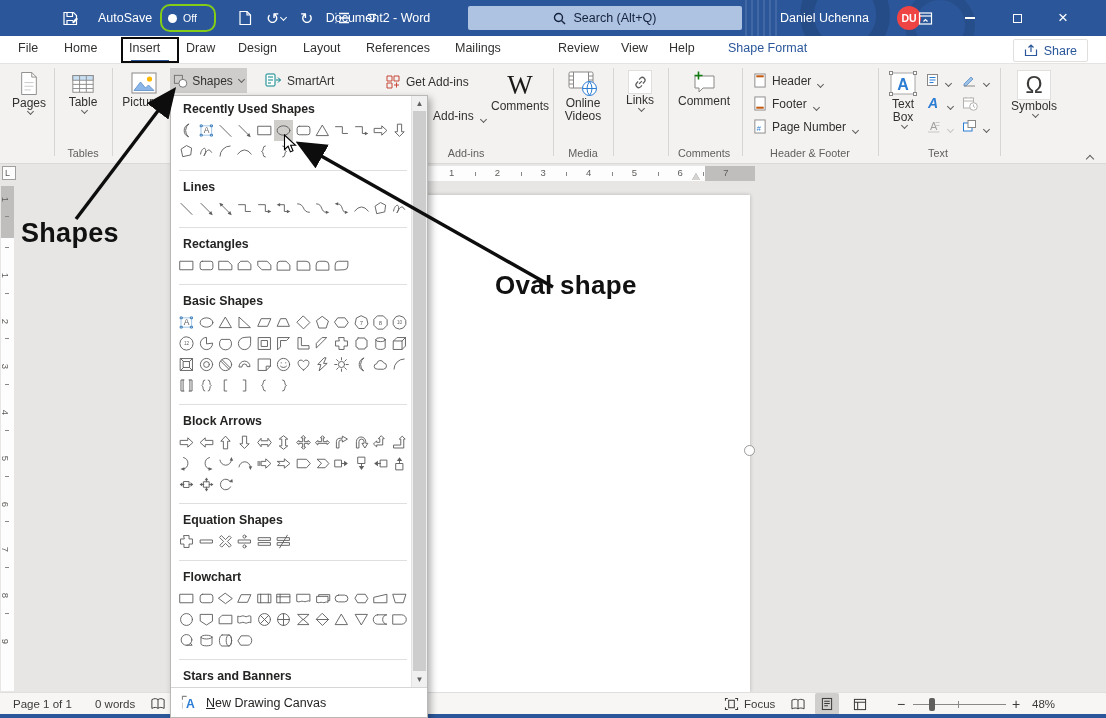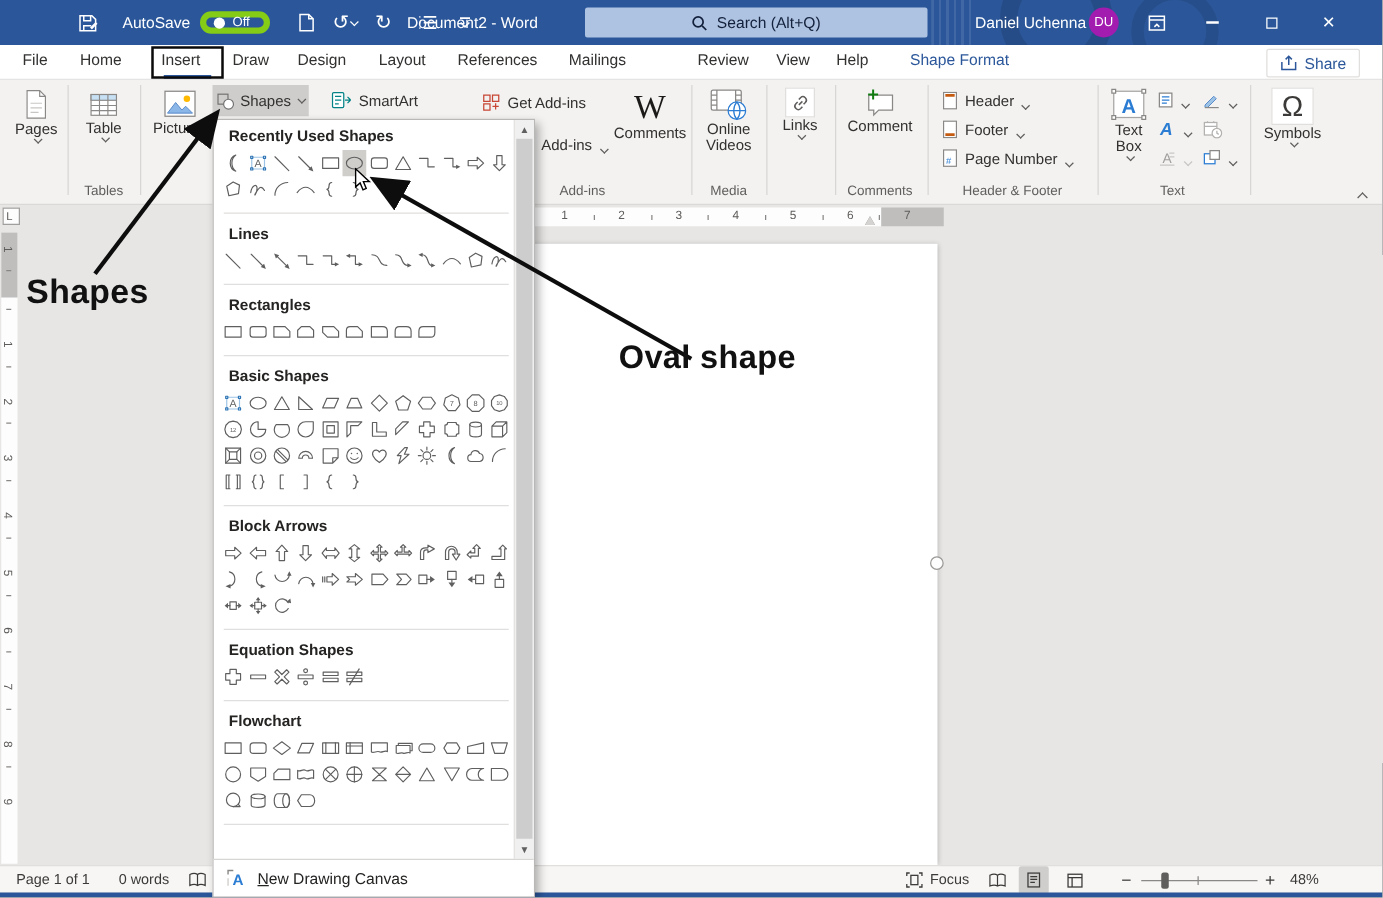--- a/index.html
+++ b/index.html
@@ -7,28 +7,28 @@
   #app { position:relative; width:1106px; height:718px; overflow:hidden;
          font-family:"Liberation Sans", sans-serif; background:#e7e6e5; }
 
   
   .titlebar { position:absolute; left:0; top:0; width:1106px; height:36px; background:#2b579a; color:#fff; z-index:10; overflow:hidden; }
   .tb-deco1 { position:absolute; left:745px; top:0; width:34px; height:36px;
       background:repeating-linear-gradient(90deg, rgba(255,255,255,.10) 0 2px, rgba(0,0,0,0) 2px 6px); }
   .tb-deco2 { position:absolute; left:800px; top:-30px; width:90px; height:90px; border-radius:50%; border:14px solid rgba(0,0,0,.12); }
   .tb-deco3 { position:absolute; left:905px; top:-10px; width:70px; height:70px; border-radius:50%; border:10px solid rgba(0,0,0,.10); }
   .tb-item { position:absolute; top:0; height:36px; display:flex; align-items:center; color:#fff; font-size:12.5px; }
-  .toggle-pill { width:56px; height:18px; border:5px solid #84cc16; border-radius:10px; display:flex; align-items:center; padding:2px 6px; gap:6px; }
+  .toggle-pill { width:56px; height:18px; border:2px solid #84cc16; border-radius:10px; display:flex; align-items:center; padding:12px 6px; gap:6px; }
   .toggle-dot { width:9px; height:9px; border-radius:50%; background:#fff; }
   .toggle-label { font-size:10.5px; color:#fff; }
   .tb-ico svg { display:block; }
   .searchbox { position:absolute; left:468px; top:6px; width:274px; height:24px; background:#aec3e1; border-radius:2px;
                display:flex; align-items:center; justify-content:center; gap:7px; color:#13213c; font-size:12.5px; }
-  .avatar { width:24px; height:24px; border-radius:50%; background:#a21caf; color:#fff; font-size:10.5px; font-weight:normal;
-            display:flex; align-items:center; justify-content:center; }
+  .avatar { width:24px; height:24px; border-radius:50%; background:#ef4444; color:#fff; font-size:10.5px; font-weight:bold;
+            display:flex; align-items:center; justify-content:center;margin-left:26px; }
   .winbtn { width:34px; justify-content:center; }
   .max-glyph { width:9px; height:9px; border:1.2px solid #fff; }
   .min-glyph { width:10px; height:1.5px; background:#fff; }
 
   
   .tabrow { position:absolute; left:0; top:36px; width:1106px; height:28px; background:#fff; border-bottom:1px solid #e6e4e2; }
   .tab { position:absolute; top:0; height:24px; display:flex; align-items:center; font-size:12.5px; color:#323130; cursor:default; }
   .tab.ctx { color:#2b579a; }
   .insert-underline { position:absolute; left:131px; top:60px; width:38px; height:2.6px; background:#2b579a; z-index:21; }
   .insert-box { position:absolute; left:121px; top:37px; width:58px; height:26px; border:2.4px solid #0a0a0a; z-index:22; }
@@ -1275,20 +1275,21 @@
               <ellipse cx="14" cy="10" rx="3.2" ry="6.5"></ellipse>
             </svg>
           </div>
           <div class="mcell">
             <svg viewBox="0 0 20 20" width="17" height="17">
               <path d="M2.5 10 6 4.5h8a4.5 5.5 0 0 1 0 11H6z"></path>
             </svg>
           </div>
         </div>
         <div class="msec-sep"></div>
+        <div class="msec-title">Stars and Banners</div>
       </div>
     <div class="menu-scrollbar">
       <div class="sb-arr" style="top:2px">▲</div>
       <div class="sb-thumb"></div>
       <div class="sb-arr" style="top:578px">▼</div>
     </div>
     <div class="menu-footer">
       <svg width="16" height="15" viewBox="0 0 17 16">
           <path d="M1.5 5V1.5H6" fill="none" stroke="#8a8886" stroke-width="1.2"></path>
           <path d="M1.5 8v6.5" fill="none" stroke="#c8c6c4"></path>

